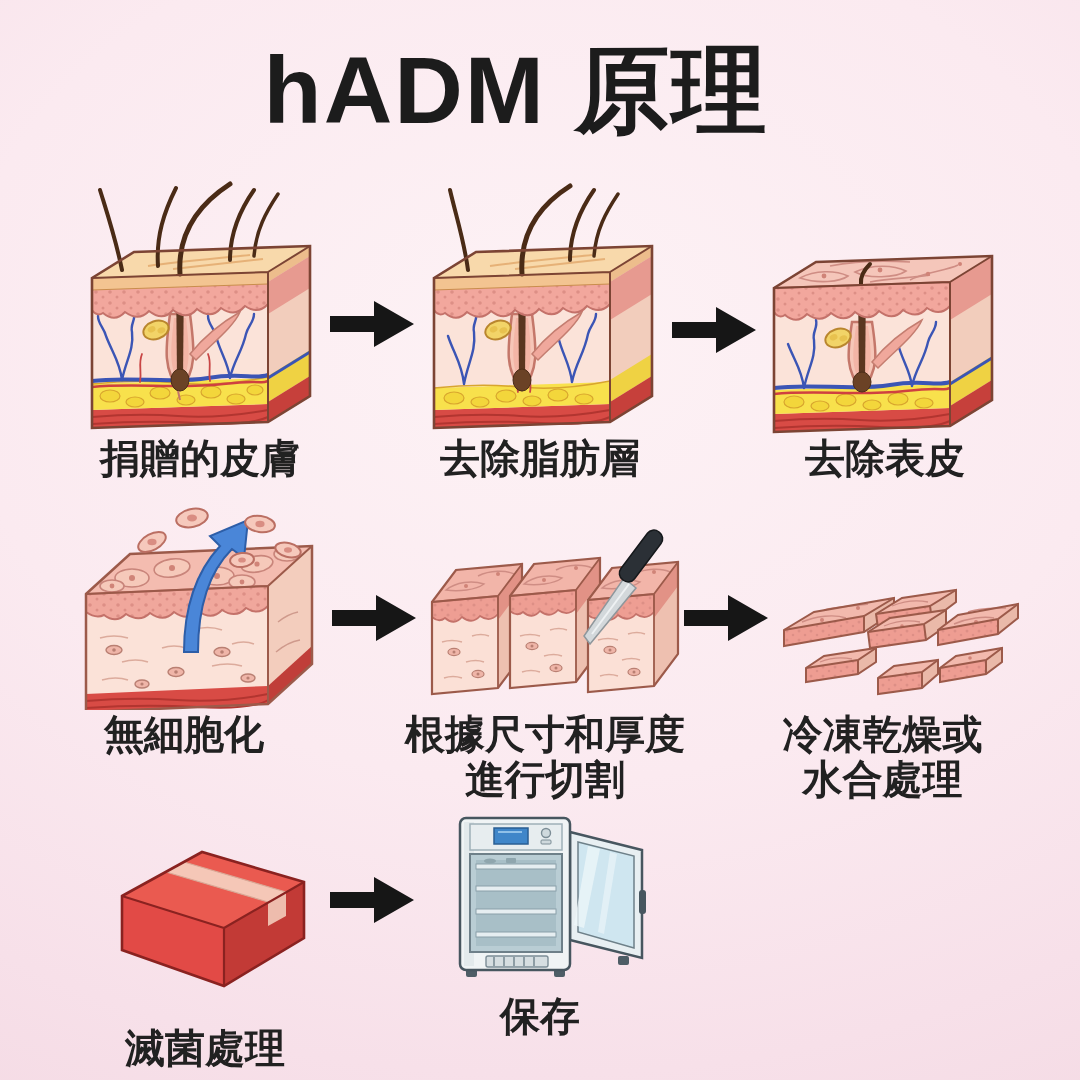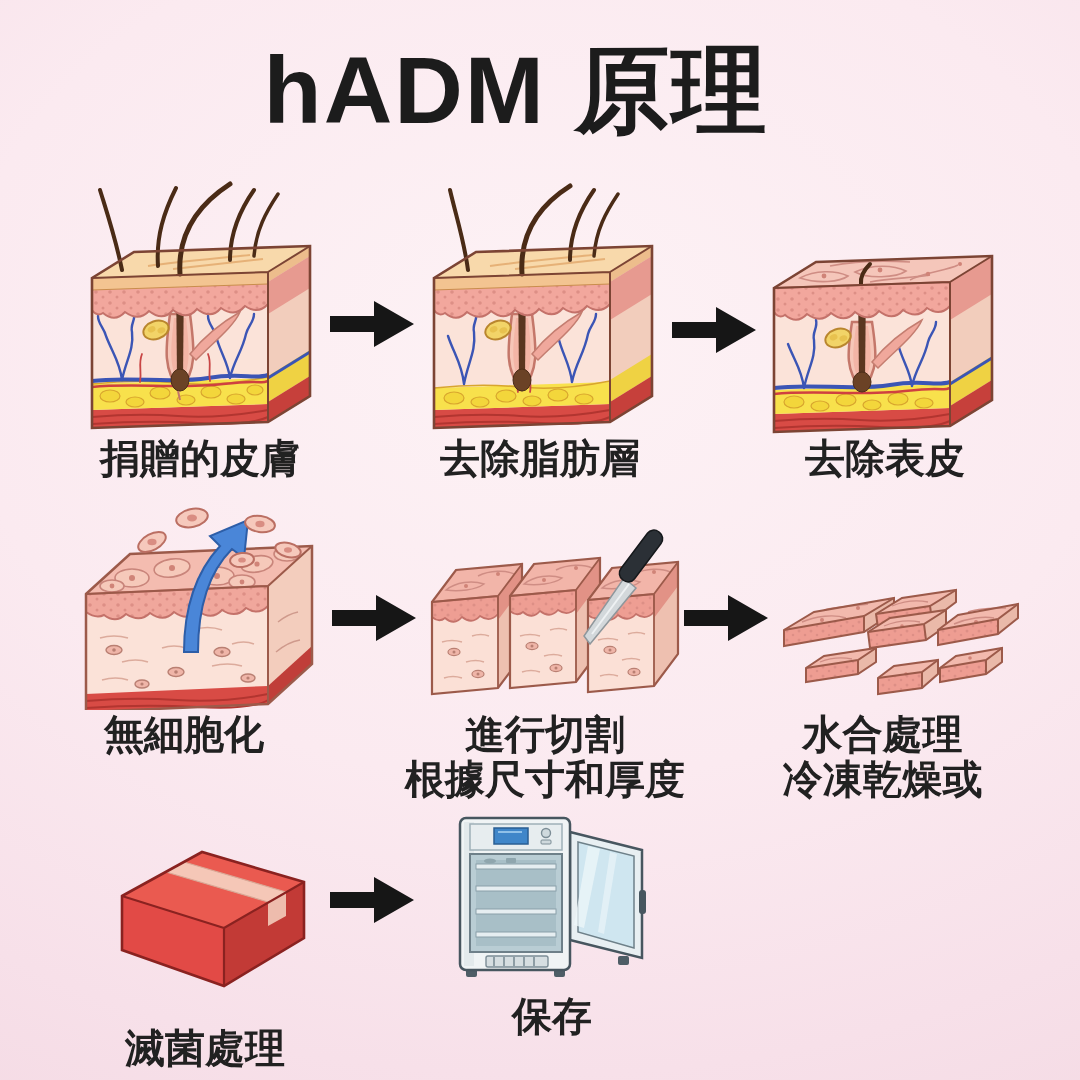--- a/index.html
+++ b/index.html
@@ -479,26 +479,26 @@
       </svg>
   </div>
   <div class="arrow" style="left:684px;top:590px">
     <svg viewBox="0 0 84 56">
         <polygon points="0,20 44,20 44,5 84,28 44,51 44,36 0,36" fill="#161616"></polygon>
       </svg>
   </div>
 
   <div class="step-label" style="left:39px;top:712px;width:290px">無細胞化</div>
   <div class="step-label" style="left:390px;top:712px;width:310px">
+    <div>根據尺寸和厚度</div>
     <div>進行切割</div>
-    <div>根據尺寸和厚度</div>
   </div>
   <div class="step-label" style="left:735px;top:712px;width:295px">
+    <div>冷凍乾燥或</div>
     <div>水合處理</div>
-    <div>冷凍乾燥或</div>
   </div>
 
   <div class="fig" style="left:104px;top:834px;width:218px;height:158px">
     <svg viewBox="0 0 218 158">
       <polygon points="18,62 98,18 200,48 120,94" fill="#ea5a50"></polygon>
       <polygon points="18,62 120,94 120,152 18,116" fill="#e24a46"></polygon>
       <polygon points="120,94 200,48 200,104 120,152" fill="#c23a36"></polygon>
 
       <polygon points="62,38 80,28 182,58 164,68" fill="#f6d3c2" opacity="0.9"></polygon>
       <polygon points="164,68 182,58 182,82 164,92" fill="#f6d3c2" opacity="0.85"></polygon>
@@ -547,15 +547,15 @@
     </svg>
   </div>
 
   <div class="arrow" style="left:330px;top:872px">
     <svg viewBox="0 0 84 56">
         <polygon points="0,20 44,20 44,5 84,28 44,51 44,36 0,36" fill="#161616"></polygon>
       </svg>
   </div>
 
   <div class="step-label" style="left:60px;top:1026px;width:290px">滅菌處理</div>
-  <div class="step-label" style="left:407px;top:994px;width:290px">保存</div>
+  <div class="step-label" style="left:395px;top:994px;width:290px">保存</div>
 
 </div>
 
 </body></html>

